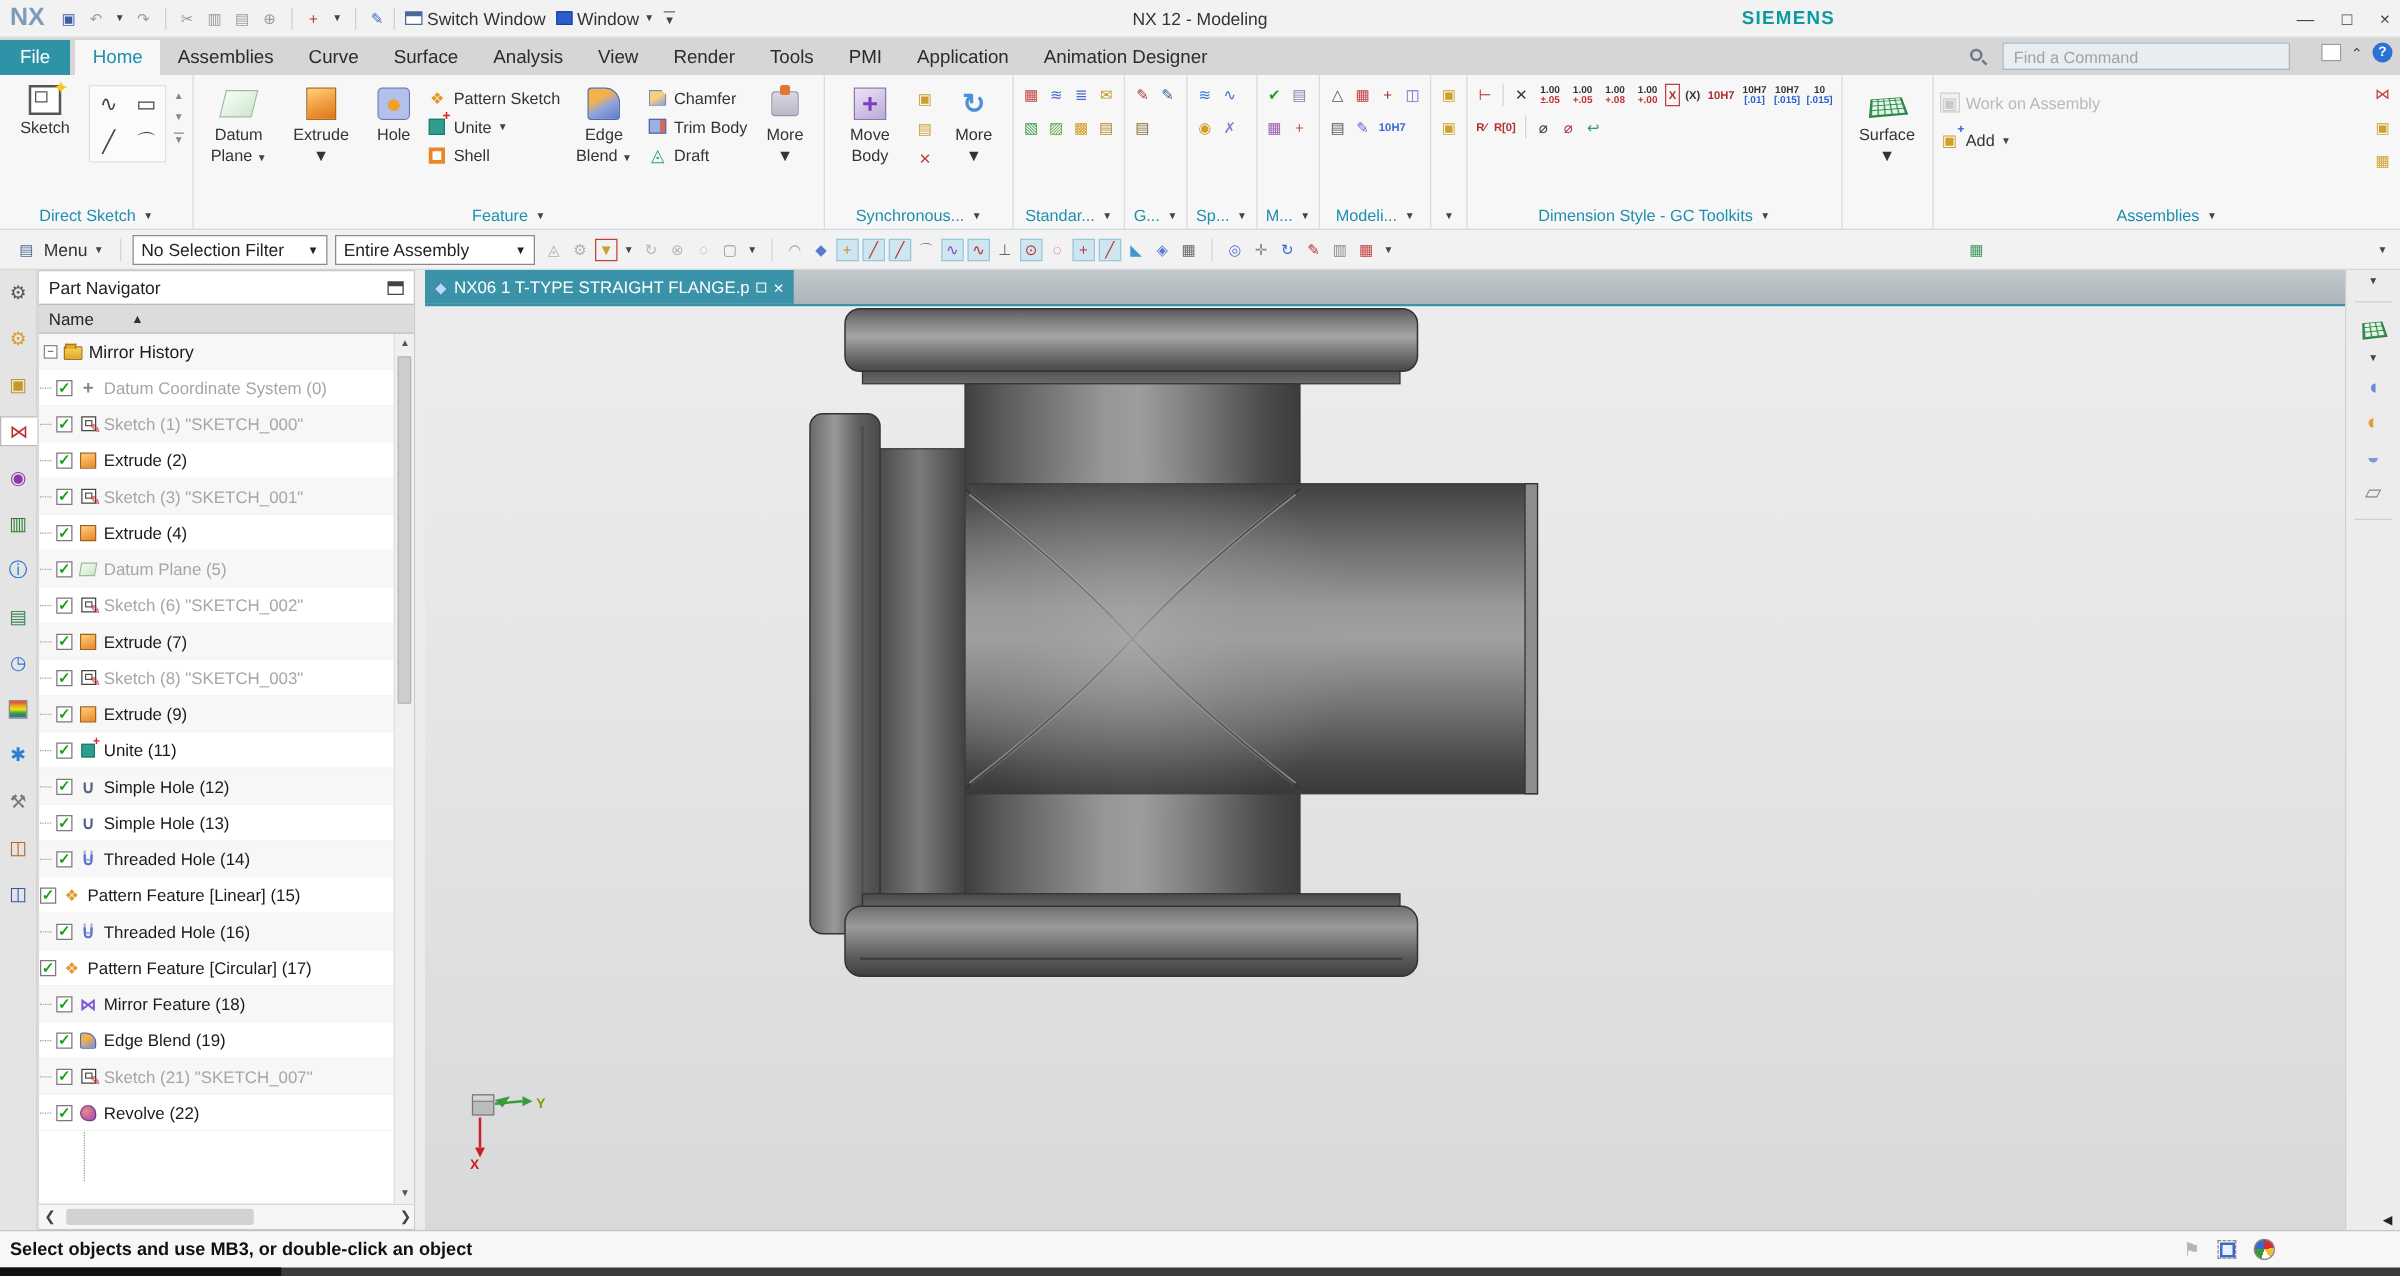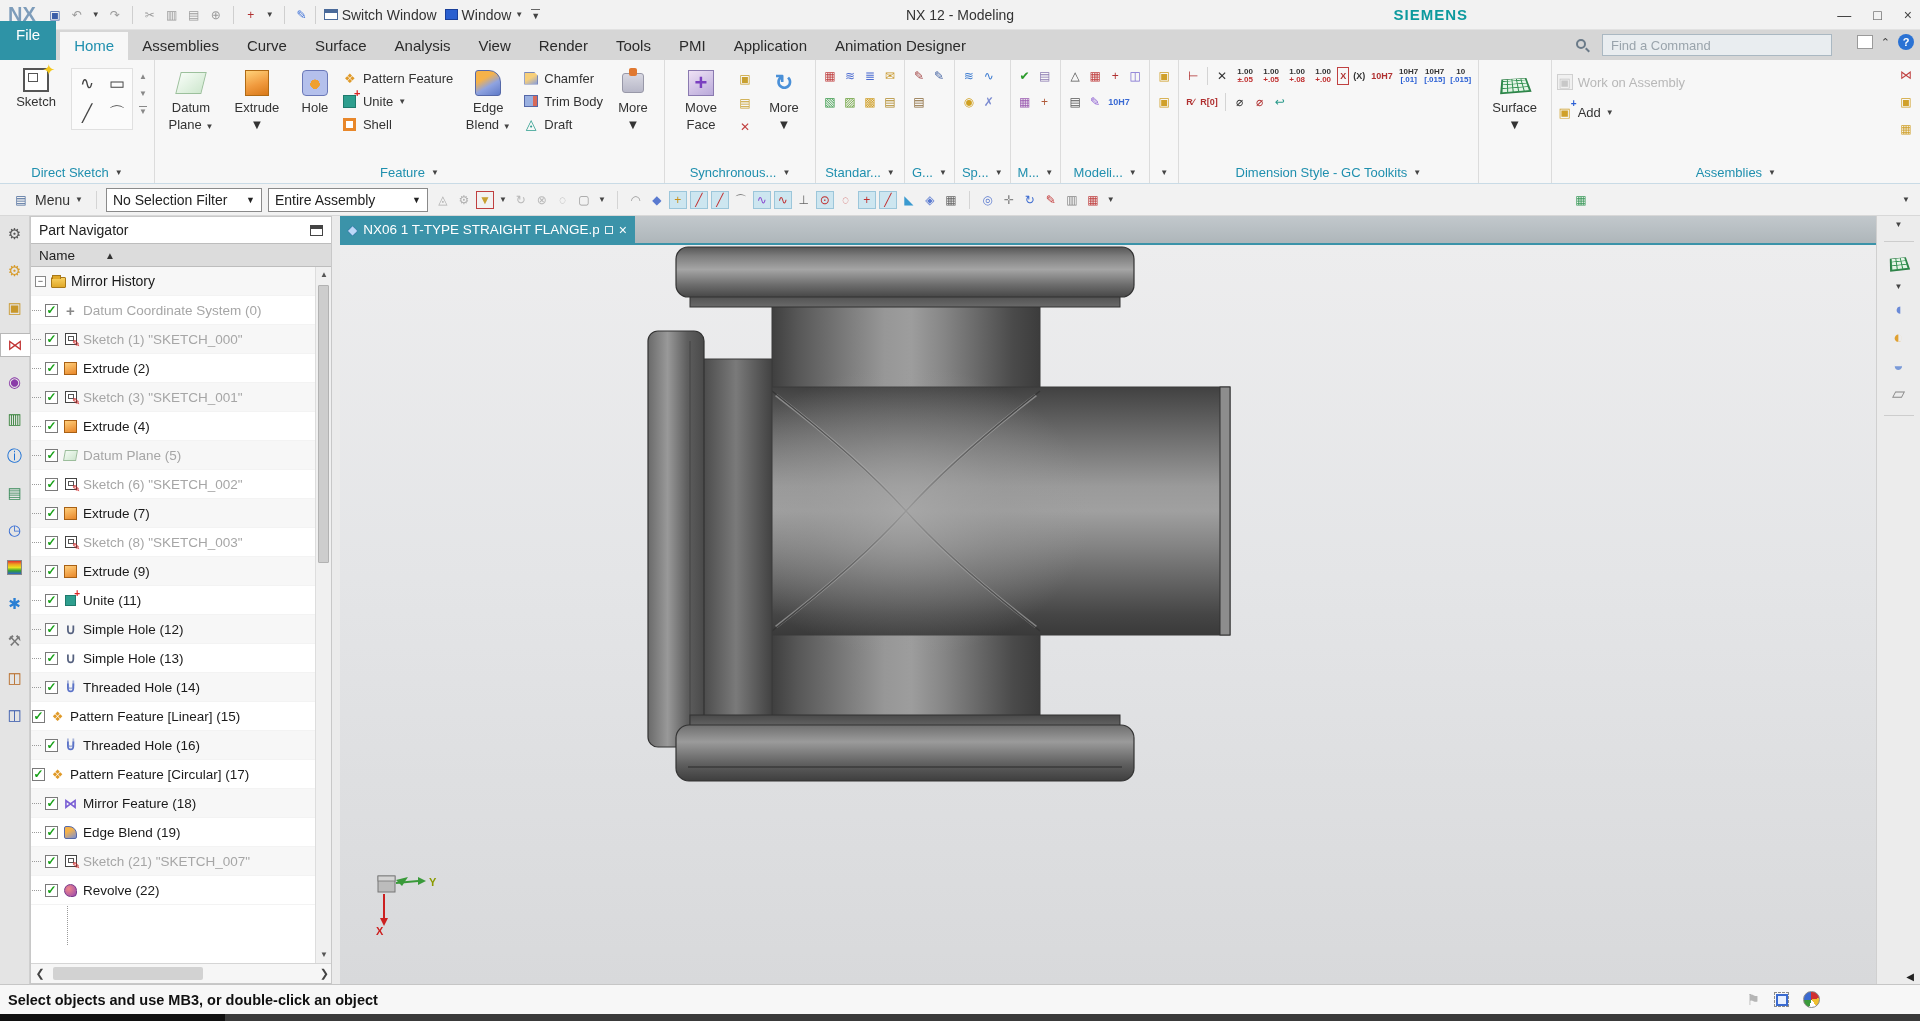--- a/index.html
+++ b/index.html
@@ -23,21 +23,21 @@
   .qa-ovf { font-size:9px; color:#444; margin-left:4px; border-top:1px solid #666; padding-top:1px;}
   .tb-title { position:absolute; left:0; right:0; text-align:center; font-size:14px; color:#333; pointer-events:none; }
   .brand { position:absolute; right:452px; top:6px; font-size:15px; font-weight:bold;
     color:#0d9a9e; letter-spacing:1px; }
   .win-controls { position:absolute; right:8px; top:0; height:30px; display:flex; align-items:center; gap:22px;
     font-size:14px; color:#444; }
 
   
   .tabrow { height:30px; background:#d6d6d6; display:flex; align-items:flex-end; position:relative; }
   .rtab { padding:5px 14px 6px 14px; font-size:15px; color:#2b2b2b; cursor:default; }
-  .rtab.file { background:#2e93a6; color:#fff; padding:5px 16px 17px 16px; margin-right:4px; }
+  .rtab.file { background:#2e93a6; color:#fff; padding:5px 16px 6px 16px; margin-right:4px; }
   .rtab.active { background:#f7f7f7; color:#1f8fae;text-align:right; }
   .findwrap { position:absolute; right:88px; top:4px; display:flex; align-items:center; gap:8px; }
   .findbox { width:230px; height:22px; border:1px solid #aab8c2; background:#e9edf0;
     font-size:13px; padding:0 22px 0 8px; color:#555; font-family:"Liberation Sans",sans-serif;}
   .findbox::placeholder { color:#9aa4ac; }
   .find-mag { position:absolute; right:246px; width:10px; height:10px; border:2px solid #6a7a88;
     border-radius:50%; top:5px; }
   .find-mag::after { content:""; position:absolute; width:5px; height:2px; background:#6a7a88;
     transform:rotate(45deg); left:7px; top:8px; }
   .tr-icons { position:absolute; right:6px; top:4px; display:flex; align-items:center; gap:8px; }
@@ -351,21 +351,21 @@
       </div>
       <div class="bigbtn" style="width:46px">
         <span class="bi">
             <span class="bi-hole"></span>
           </span>
         <span class="l1">Hole</span>
       </div>
       <div class="stack">
         <div class="srow">
           <span class="si si-pattern"></span>
-          <span>Pattern Feature</span>
+          <span>Pattern Sketch</span>
         </div>
         <div class="srow">
           <span class="si">
               <span class="si-unite"></span>
             </span>
           <span>Unite</span>
             <span class="dd">▼</span>
         </div>
         <div class="srow">
           <span class="si">
@@ -413,21 +413,21 @@
       </div>
   </div>
 
   <div class="rgroup">
     <div class="rg-c">
       <div class="bigbtn">
         <span class="bi">
             <span class="bi-moveface"></span>
           </span>
         <span class="l1">Move</span>
-        <span class="l2">Face</span>
+        <span class="l2">Body</span>
       </div>
       <div class="stack" style="gap:6px;padding-top:6px">
           <span class="mi" style="color: rgb(200, 160, 48);">▣</span>
           <span class="mi" style="color: rgb(200, 160, 48);">▤</span>
           <span class="mi" style="color: rgb(192, 64, 64);">✕</span>
         </div>
       <div class="bigbtn" style="width:52px">
         <span class="bi bi-more2"></span>
         <span class="l1">More</span>
         <span class="l2 dd">▼</span>

